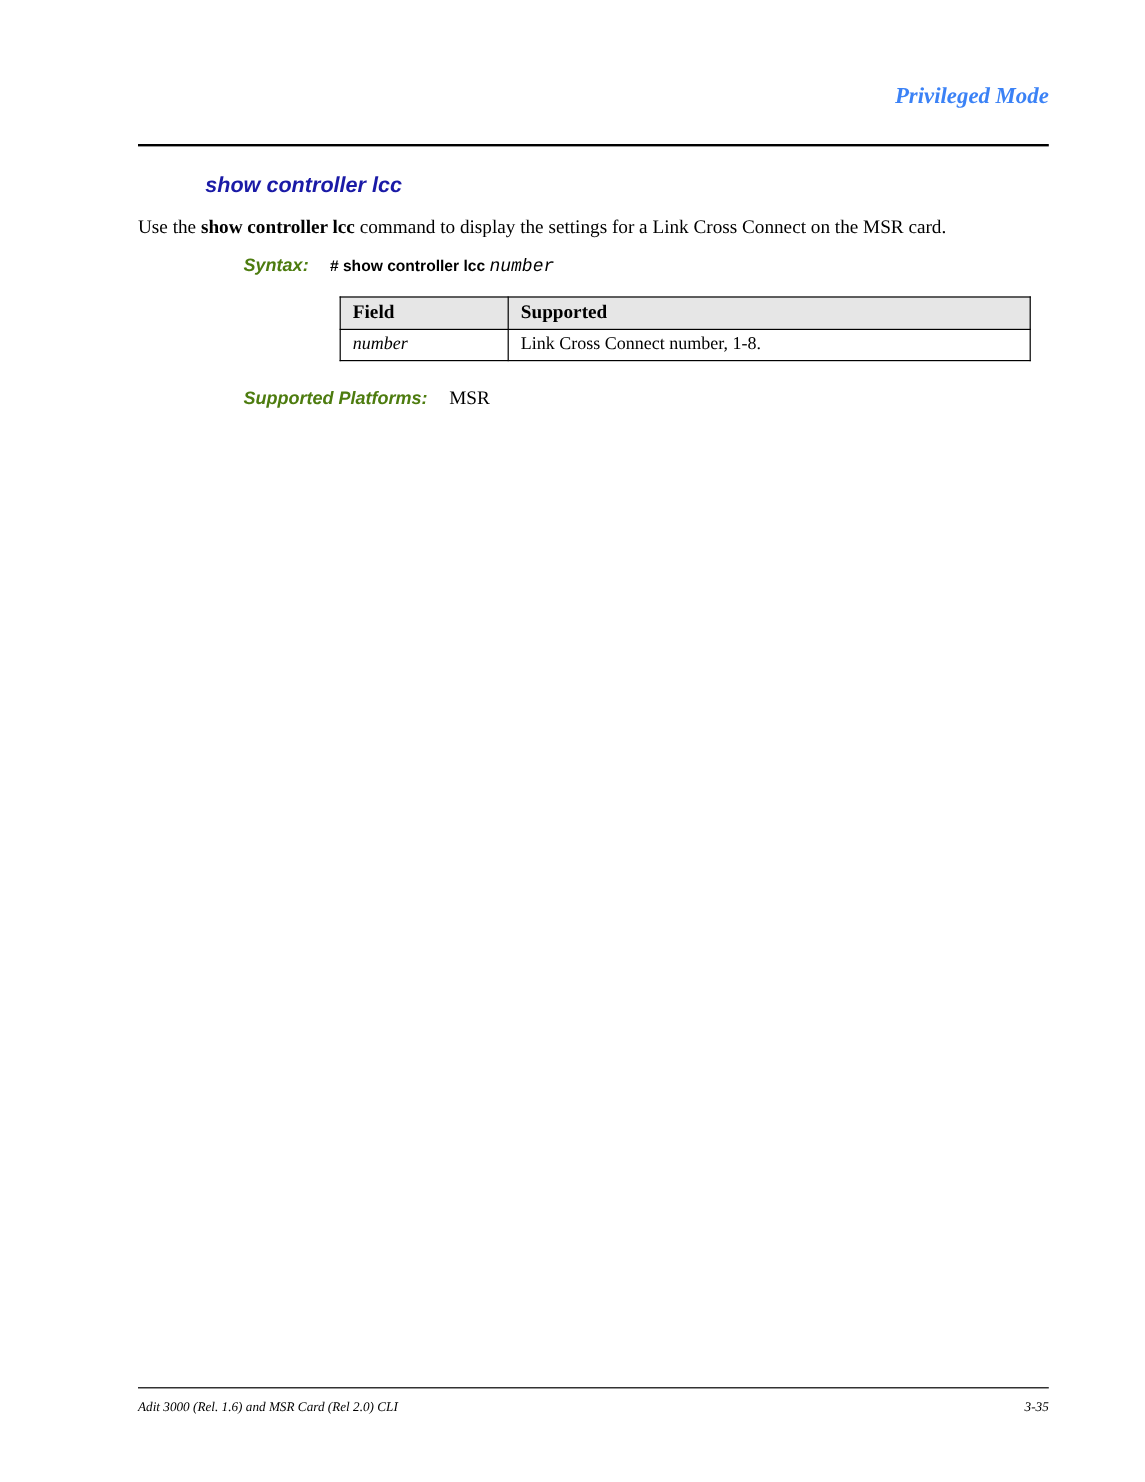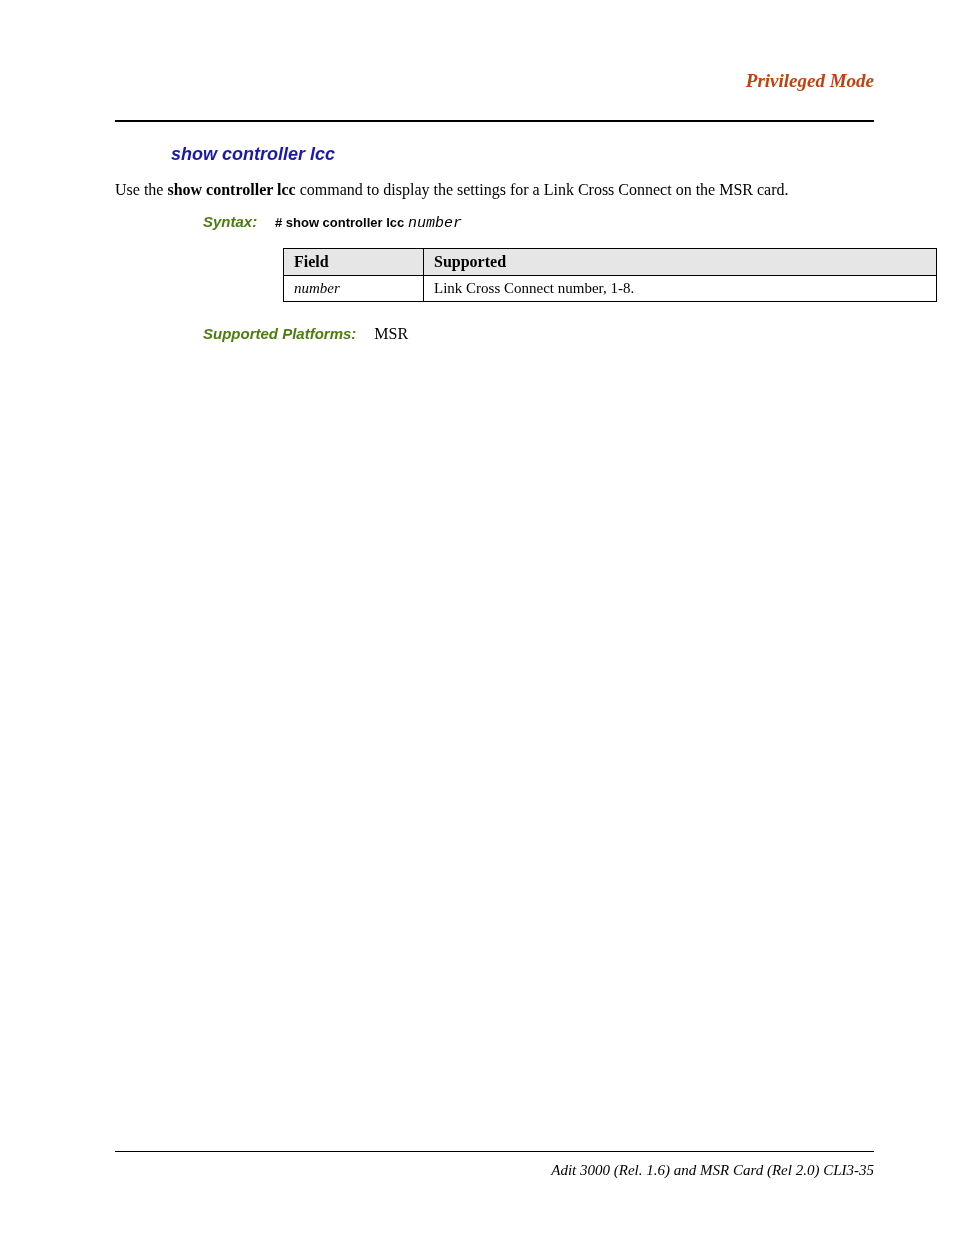--- a/index.html
+++ b/index.html
@@ -15,21 +15,21 @@
       position: relative;
     }
     .page {
       padding: 70px 80px 0 115px;
     }
     .header {
       text-align: right;
       font-style: italic;
       font-weight: bold;
       font-size: 19px;
-      color: #c2410c;
+      color: #3b82f6;
       margin-bottom: 28px;
     }
     .top-hr {
       border: none;
       border-top: 2px solid #000;
       margin-bottom: 22px;
     }
     .section-title {
       font-family: Arial, Helvetica, sans-serif;
       font-weight: bold;
@@ -66,21 +66,21 @@
       font-size: 13px;
     }
     .mono-ital {
       font-family: "Courier New", Courier, monospace;
       font-style: italic;
       font-size: 15px;
     }
     table.param {
       border-collapse: collapse;
       margin-left: 168px;
-      width: 654px;
+      width: 576px;
       margin-bottom: 22px;
     }
     table.param th {
       background: #e6e6e6;
       text-align: left;
       font-weight: bold;
       font-size: 16px;
       padding: 4px 10px;
       border: 1px solid #000;
     }
@@ -120,23 +120,23 @@
       left: 115px;
       right: 80px;
     }
     .footer-hr {
       border: none;
       border-top: 1.5px solid #000;
       margin-bottom: 10px;
     }
     .footer-row {
       display: flex;
-      justify-content: flex-end;
+      justify-content: space-between;
       font-style: italic;
-      font-size: 15px;
+      font-size: 11px;
     }
   </style>
 </head>
 <body>
 
 <div class="page">
   <div class="header">Privileged Mode</div>
   <hr class="top-hr">
 
   <div class="section-title">show controller lcc</div>

